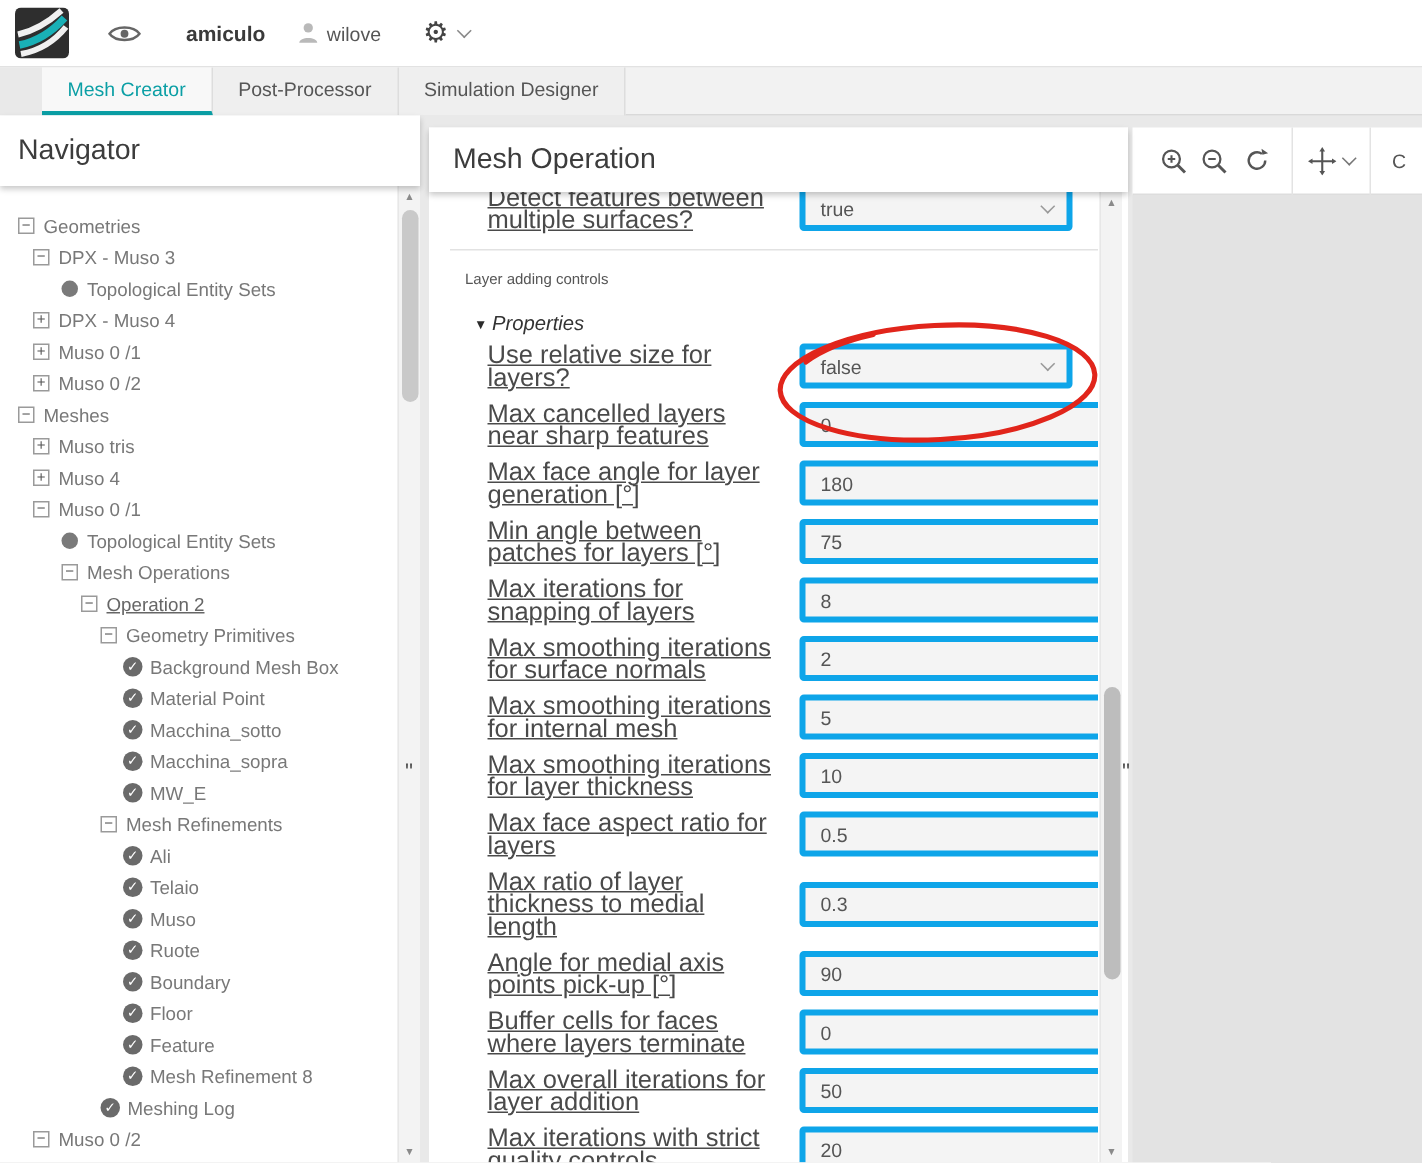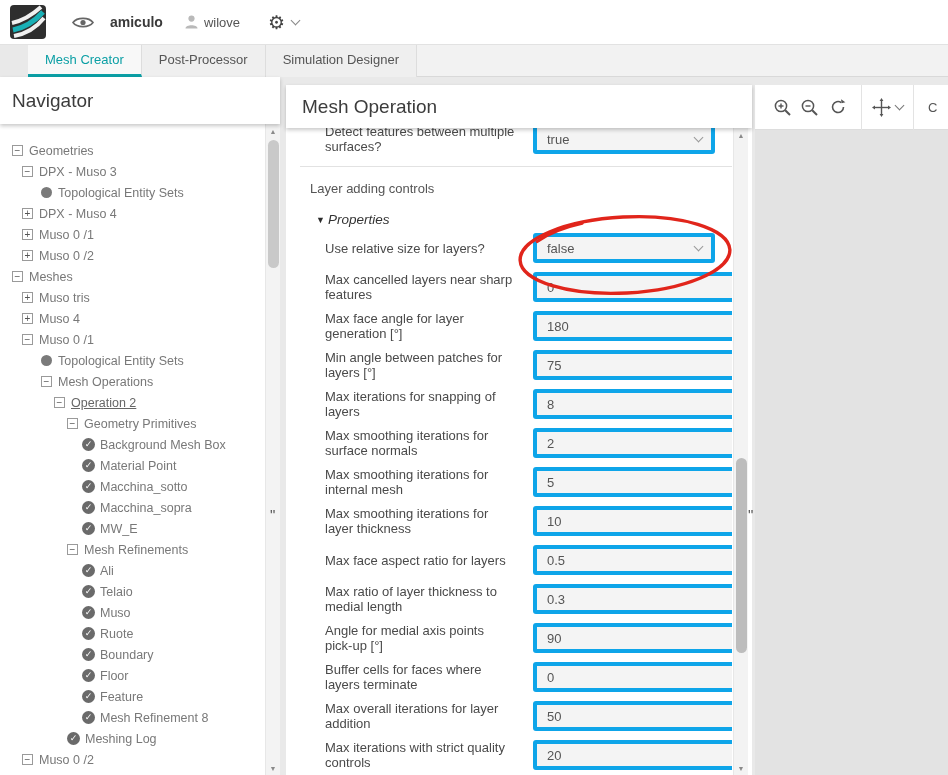--- a/index.html
+++ b/index.html
@@ -4,21 +4,21 @@
 <style>
   * { box-sizing: border-box; }
   html,body { margin:0; padding:0; }
   body { font-family:"Liberation Sans", sans-serif; }
   .app { position:relative; width:948px; height:775px; background:#e9e9e9; overflow:hidden; }
 
   
   .topbar { position:absolute; left:0; top:0; width:948px; height:45px; background:#fff; border-bottom:1px solid #e2e2e2; display:flex; align-items:center; }
   .logo { margin-left:10px; width:36px; height:34px; flex:0 0 auto; cursor:pointer; }
   .eye-wrap { margin-left:26px; display:flex; align-items:center; }
-  .workspace { margin-left:16px; font-size:14px; font-weight:bold; color:#3a3a3a; }
+  .workspace { margin-left:30px; font-size:14px; font-weight:bold; color:#3a3a3a; }
   .person-wrap { margin-left:22px; display:flex; align-items:center; }
   .username { margin-left:6px; font-size:13px; color:#555; }
   .gear { margin-left:28px; font-size:19px; color:#444; line-height:1; }
   .chev { display:inline-block; width:7px; height:7px; border-right:1.5px solid #888; border-bottom:1.5px solid #888; transform:rotate(45deg); }
   .topchev { margin-left:7px; margin-top:-4px; }
 
   
   .tabbar { position:absolute; left:0; top:45px; width:948px; height:32px; background:#f2f2f2; border-bottom:1px solid #d9d9d9; display:flex;margin-left:28px; }
   .tab { height:32px; line-height:30px; padding:0 17px; font-size:13px; color:#555; border-right:1px solid #ddd; cursor:pointer; background:#efefef; }
   .tab.active { color:#0b9fa5; border-bottom:3px solid #0b9fa5; background:#f8f8f8; }
@@ -44,28 +44,28 @@
   .sthumb { position:absolute; left:2px; width:11px; background:#c9c9c9; border-radius:6px; cursor:pointer; }
   .nav-thumb { top:16px; height:128px; }
 
   
   .mesh-panel { position:absolute; left:286px; top:85px; width:466px; bottom:0; background:#fff; }
   .mesh-panel .phead { height:43px; line-height:43px; padding-left:16px; font-size:19px; color:#3c3c3c; }
   .mesh-body { position:absolute; left:0; top:43px; right:20px; bottom:0; overflow:hidden; }
   .mesh-content { margin-top:-6px; }
   .frow { display:flex; align-items:center; min-height:30px; margin:0 0 9px 39px; }
   .frow-clipped { min-height:34px; margin-bottom:10px; }
-  .flabel { flex:0 0 190px; font-size:13px; line-height:15px; color:#4a4a4a; }
+  .flabel { flex:0 0 190px; font-size:17px; line-height:15px; color:#4a4a4a;text-decoration:underline; }
   .finput, .fselect { flex:0 0 182px; margin-left:18px; height:30px; background:#f4f4f4; border:4px solid #0ea5e9; border-radius:3px; color:#555; font-size:13px; font-family:"Liberation Sans",sans-serif; }
   .finput { padding:0 10px; }
   .fselect { display:flex; align-items:center; padding:0 9px 0 10px; cursor:pointer; }
   .fsval { flex:1 1 auto; }
   .selchev { margin-top:-4px; border-color:#999; }
   .divider { border-top:1px solid #e2e2e2; margin:0 0 14px 14px; width:435px; }
-  .section-label { margin:0 0 16px 24px; font-size:13px; color:#555; }
+  .section-label { margin:0 0 16px 24px; font-size:10px; color:#555; }
   .props-row { margin:0 0 6px 30px; display:flex; align-items:center; }
   .props-tri { font-size:9px; color:#2b2b2b; margin-right:3px; }
   .props-label { font-style:italic; font-size:13.5px; color:#333; }
   .mesh-scroll { right:4px; top:43px; bottom:0; }
   .mesh-thumb { top:330px; height:195px; background:#bdbdbd; }
 
   
   .vtoolbar { position:absolute; left:755px; top:85px; width:193px; height:45px; background:#fff; border-bottom:1px solid #ddd; display:flex; align-items:center; padding-left:18px; }
   .vt-btn { display:flex; align-items:center; cursor:pointer; }
   .vt-sep { width:1px; height:45px; background:#e3e3e3; margin:0 0; }

